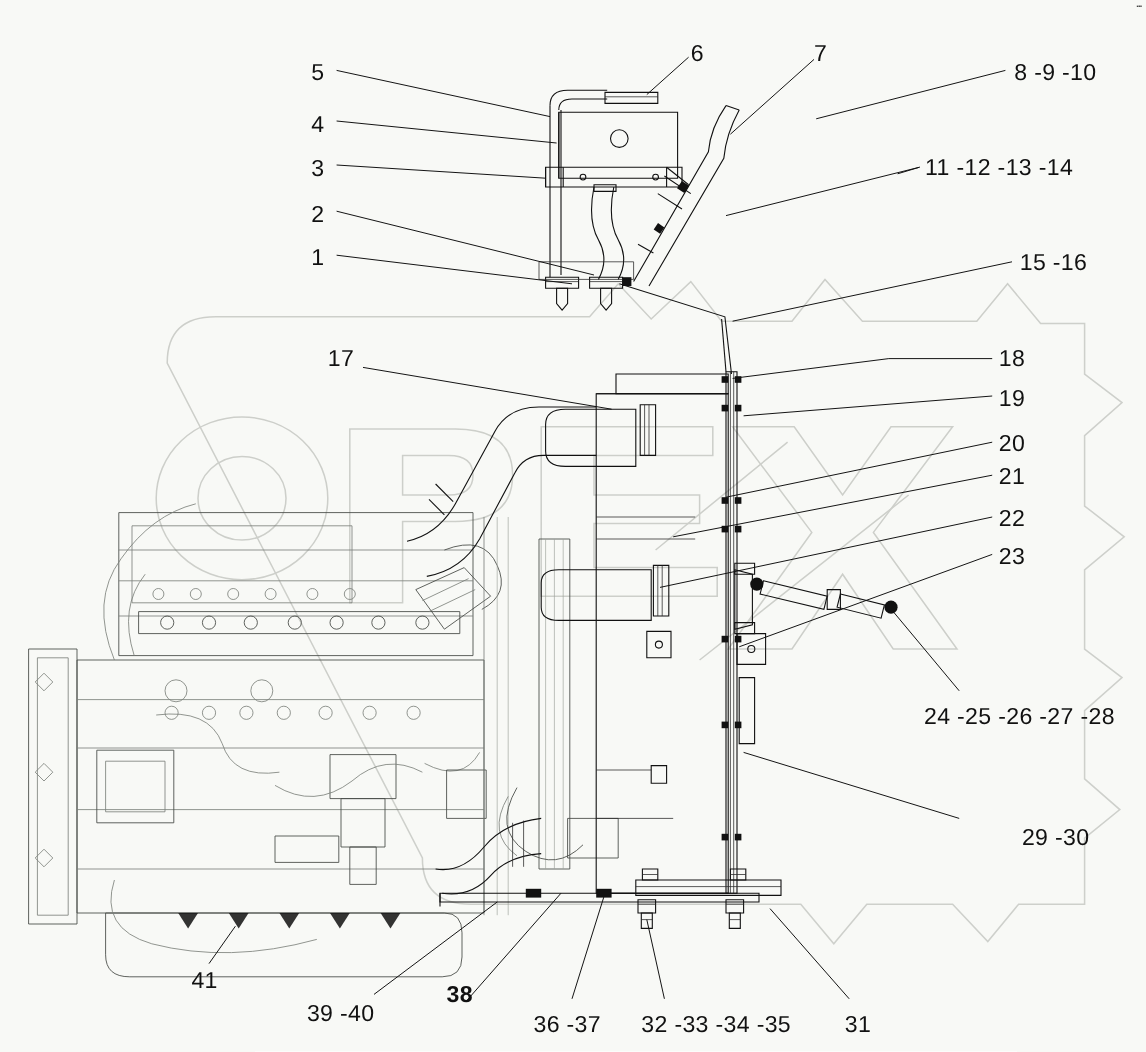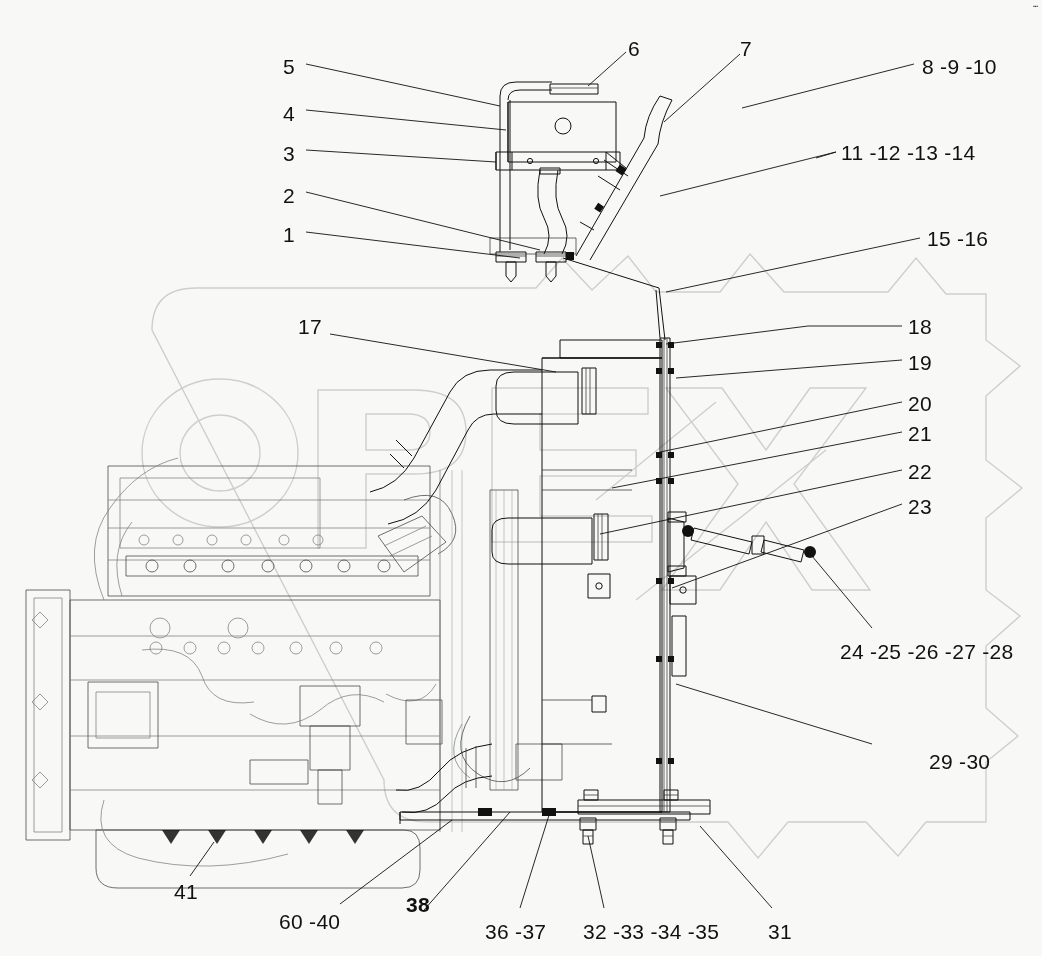--- a/index.html
+++ b/index.html
@@ -358,21 +358,21 @@
     <span class="label" style="left:908px;top:316px;">18</span>
     <span class="label" style="left:908px;top:352px;">19</span>
     <span class="label" style="left:908px;top:393px;">20</span>
     <span class="label" style="left:908px;top:423px;text-align:right;">21</span>
     <span class="label" style="left:908px;top:461px;">22</span>
     <span class="label" style="left:908px;top:496px;">23</span>
     <span class="label" style="left:840px;top:641px;">24 -25 -26 -27  -28</span>
     <span class="label" style="left:901px;top:751px;margin-left:28px;">29 -30</span>
 
     <span class="label" style="left:174px;top:881px;">41</span>
-    <span class="label" style="left:279px;top:911px;">60 -40</span>
+    <span class="label" style="left:279px;top:911px;">39 -40</span>
     <span class="label" style="left:406px;top:894px;font-weight:bold;">38</span>
     <span class="label" style="left:485px;top:921px;">36 -37</span>
     <span class="label" style="left:583px;top:921px;">32 -33 -34 -35</span>
     <span class="label" style="left:768px;top:921px;text-align:center;">31</span>
   </div>
 
   <span class="corner-mark">▪▪▪</span>
 
 </div>
 

